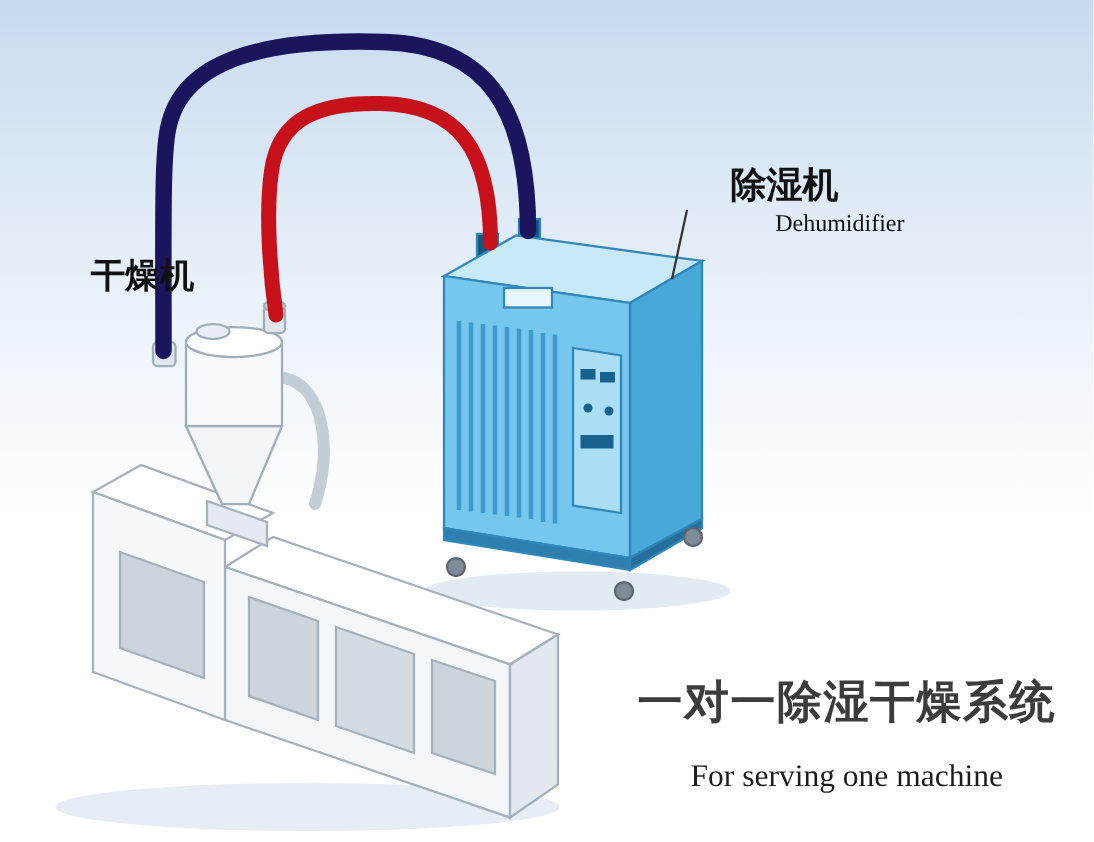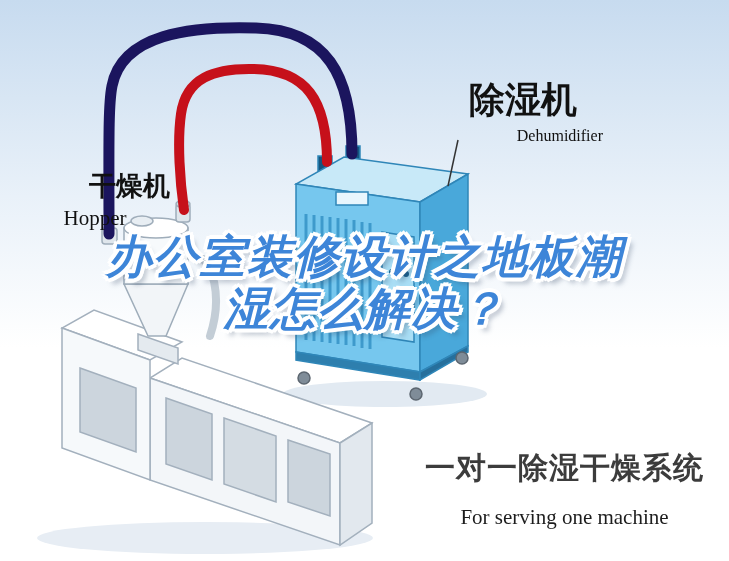--- a/index.html
+++ b/index.html
@@ -8,24 +8,24 @@
     width:729px;height:561px;
     overflow:hidden;
     background:linear-gradient(180deg,#c7dbef 0%,#e9f1f9 35%,#ffffff 62%,#ffffff 100%);
     font-family:"Liberation Sans",sans-serif;
   }
   .illustration{position:absolute;inset:0;width:729px;height:561px;}
   .label{position:absolute;text-align:center;color:#111;}
   .label .zh{font-weight:bold;}
   .label .en{font-family:"Liberation Serif",serif;}
   .hopper-label{left:20px;top:168px;width:150px;}
-  .hopper-label .zh{font-size:27px;text-align:right;}
+  .hopper-label .zh{font-size:23px;}
   .hopper-label .en{font-size:21px;margin-top:2px;}
   .dehum-label{left:443px;top:76px;width:160px;}
-  .dehum-label .zh{font-size:36px;}
+  .dehum-label .zh{font-size:24px;margin-top:31px;}
   .dehum-label .en{font-size:16px;margin-top:2px;text-align:right;}
   .title{
     position:absolute;left:0;top:231px;width:100%;
     text-align:center;
     font-style:italic;font-weight:900;font-size:45px;line-height:1.15;
     letter-spacing:2px;
     color:#3d85d8;
     text-shadow:
       -3px -3px 0 #fff, 3px -3px 0 #fff, -3px 3px 0 #fff, 3px 3px 0 #fff,
       -4px 0 0 #fff, 4px 0 0 #fff, 0 -4px 0 #fff, 0 4px 0 #fff,
@@ -111,31 +111,26 @@
     </g>
 
     <line x1="458" y1="140" x2="448" y2="186" stroke="#333333" stroke-width="1.5"></line>
 
     <path d="M352,154 C352,74 326,30 256,28 C190,26 122,34 112,86 C108,106 109,150 109,234" fill="none" stroke="#1b155e" stroke-width="11" stroke-linecap="round"></path>
     <path d="M327,162 C327,100 306,70 254,69 C214,68 186,78 181,114 C177,142 180,182 184,210" fill="none" stroke="#c6101a" stroke-width="10" stroke-linecap="round"></path>
   </svg>
 
   <div class="label hopper-label">
     <div class="zh">干燥机</div>
-    <div class="en">Hopper</div>
   </div>
 
   <div class="label dehum-label">
     <div class="zh">除湿机</div>
     <div class="en">Dehumidifier</div>
   </div>
 
-  <div class="title">
-    <div>办公室装修设计之地板潮</div>
-    <div>湿怎么解决？</div>
-  </div>
 
   <div class="footer">
     <div class="zh">一对一除湿干燥系统</div>
     <div class="en">For serving one machine</div>
   </div>
 
 </div>
 
 </body></html>

